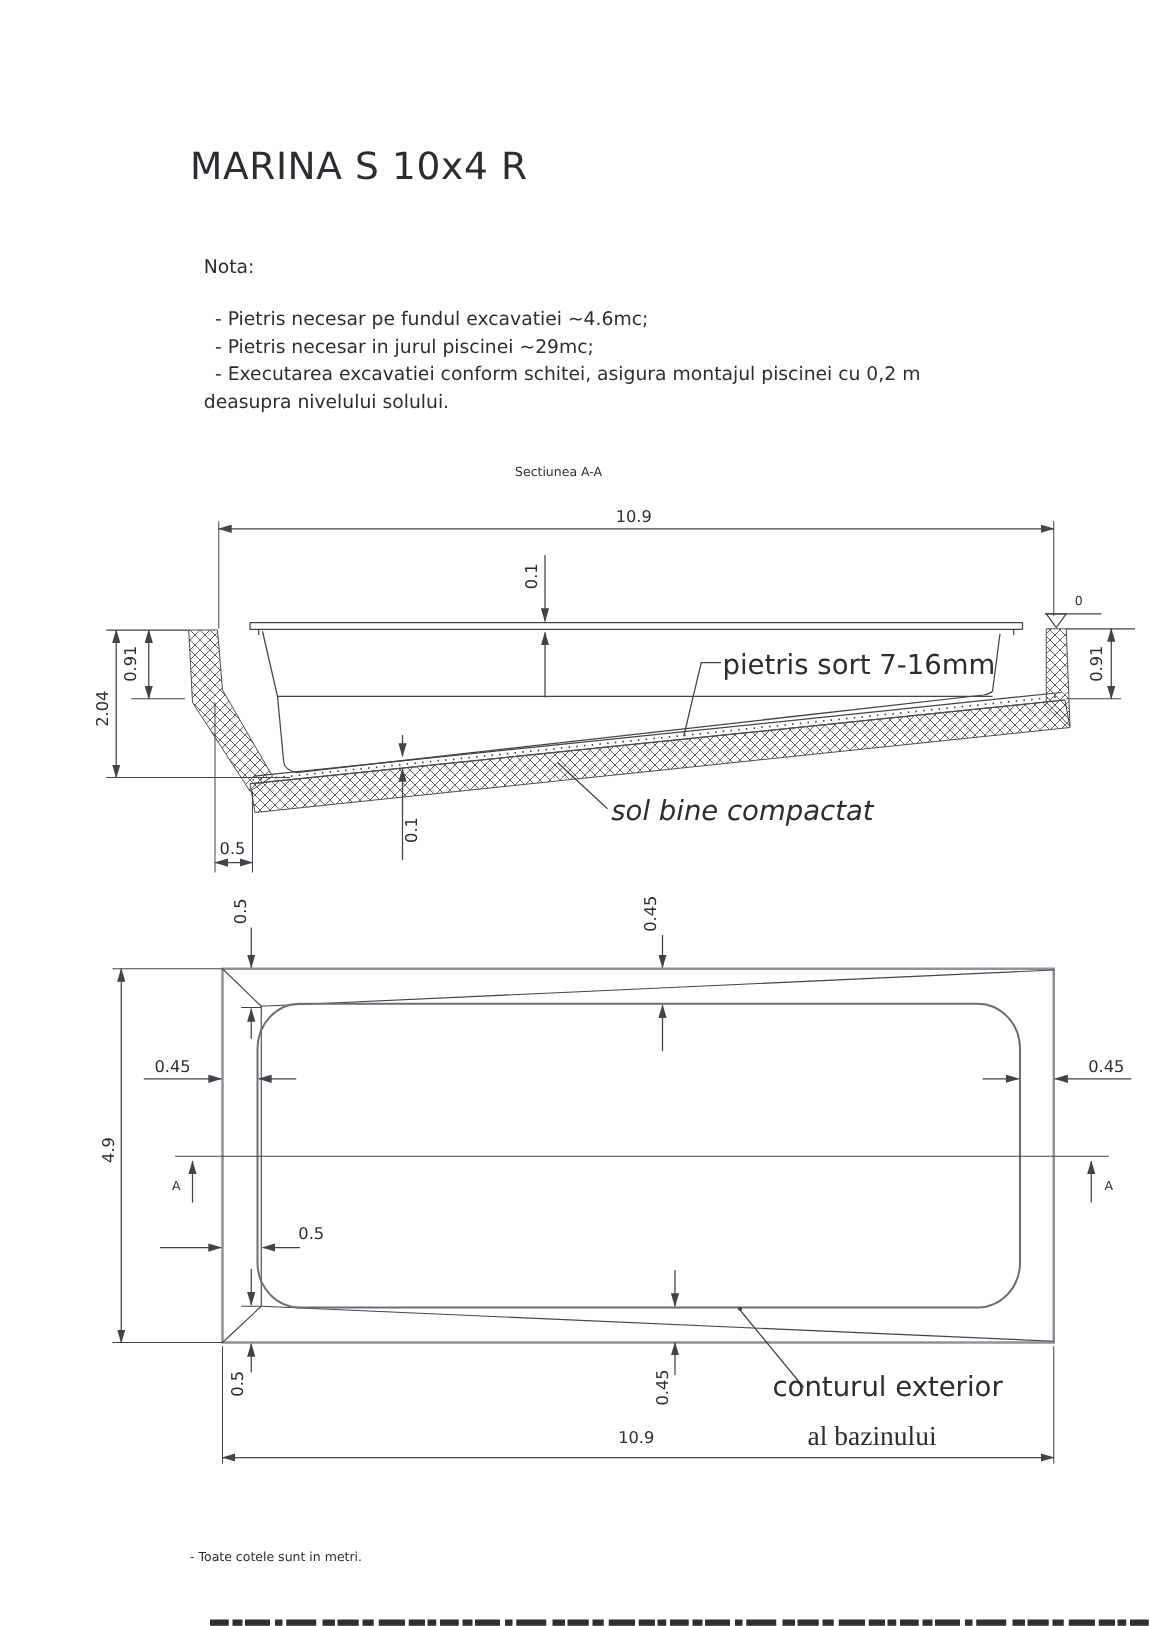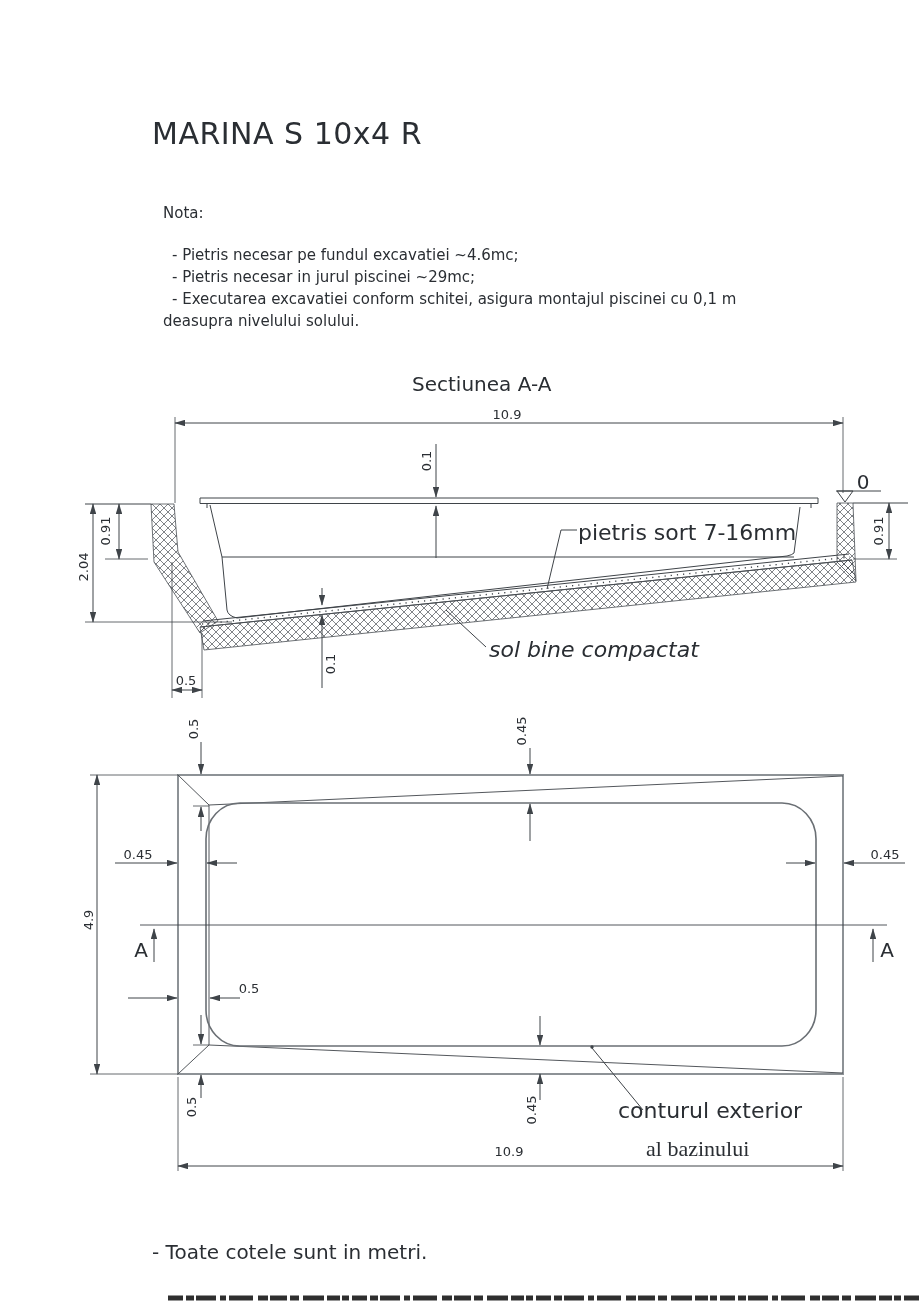--- a/index.html
+++ b/index.html
@@ -8,21 +8,21 @@
     --text:#2a2e33;
   }
   html,body{margin:0;padding:0;background:#ffffff;}
   body{width:920px;height:1301px;position:relative;overflow:hidden;
        font-family:"DejaVu Sans","Liberation Sans",sans-serif;color:var(--text);}
   .lbl{position:absolute;white-space:nowrap;color:var(--text);line-height:1.15;}
   .t30{font-size:30px;letter-spacing:.5px;}
   .t16{font-size:22px;}
   .t15{font-size:15px;}
   .dim{font-size:13px;}
-  .t15b{font-size:20px;}
+  .t15b{font-size:10px;}
   .ctr{transform:translate(-50%,-50%);}
   .rot{transform:translate(-50%,-50%) rotate(-90deg);}
   .title-wrap{position:absolute;left:152px;top:116px;width:600px;text-align:left;}
   svg{position:absolute;left:0;top:0;}
 </style>
 </head>
 <body>
 
 <svg width="920" height="1301" viewBox="0 0 920 1301">
   <defs>
@@ -182,21 +182,21 @@
   <line x1="168" y1="1298" x2="920" y2="1298" stroke="#2f2f2f" stroke-width="5" stroke-dasharray="15 3 8 2 20 4 6 3 24 5 10 2 17 3 9 4 21 3 13 2 7 3"></line>
 </svg>
 
 <div class="title-wrap">
   <span class="t30">MARINA S 10x4 R</span>
 </div>
 
 <div class="lbl t15" style="left:163px;top:205px;">Nota:</div>
 <div class="lbl t15" style="left:172px;top:247px;">- Pietris necesar pe fundul excavatiei ~4.6mc;</div>
 <div class="lbl t15" style="left:172px;top:269px;">- Pietris necesar in jurul piscinei ~29mc;</div>
-<div class="lbl t15" style="left:172px;top:291px;">- Executarea excavatiei conform schitei, asigura montajul piscinei cu 0,1 m</div>
+<div class="lbl t15" style="left:172px;top:291px;">- Executarea excavatiei conform schitei, asigura montajul piscinei cu 0,2 m</div>
 <div class="lbl t15" style="left:163px;top:313px;">deasupra nivelului solului.</div>
 
 <div class="lbl t15b" style="left:412px;top:373px;">Sectiunea A-A</div>
 
 <div class="lbl dim ctr" style="left:507px;top:415px;">10.9</div>
 <div class="lbl dim rot" style="left:427px;top:461px;">0.1</div>
 <div class="lbl dim rot" style="left:106px;top:531px;">0.91</div>
 <div class="lbl dim rot" style="left:84px;top:567px;">2.04</div>
 <div class="lbl dim ctr" style="left:186px;top:681px;">0.5</div>
 <div class="lbl dim rot" style="left:331px;top:664px;">0.1</div>

